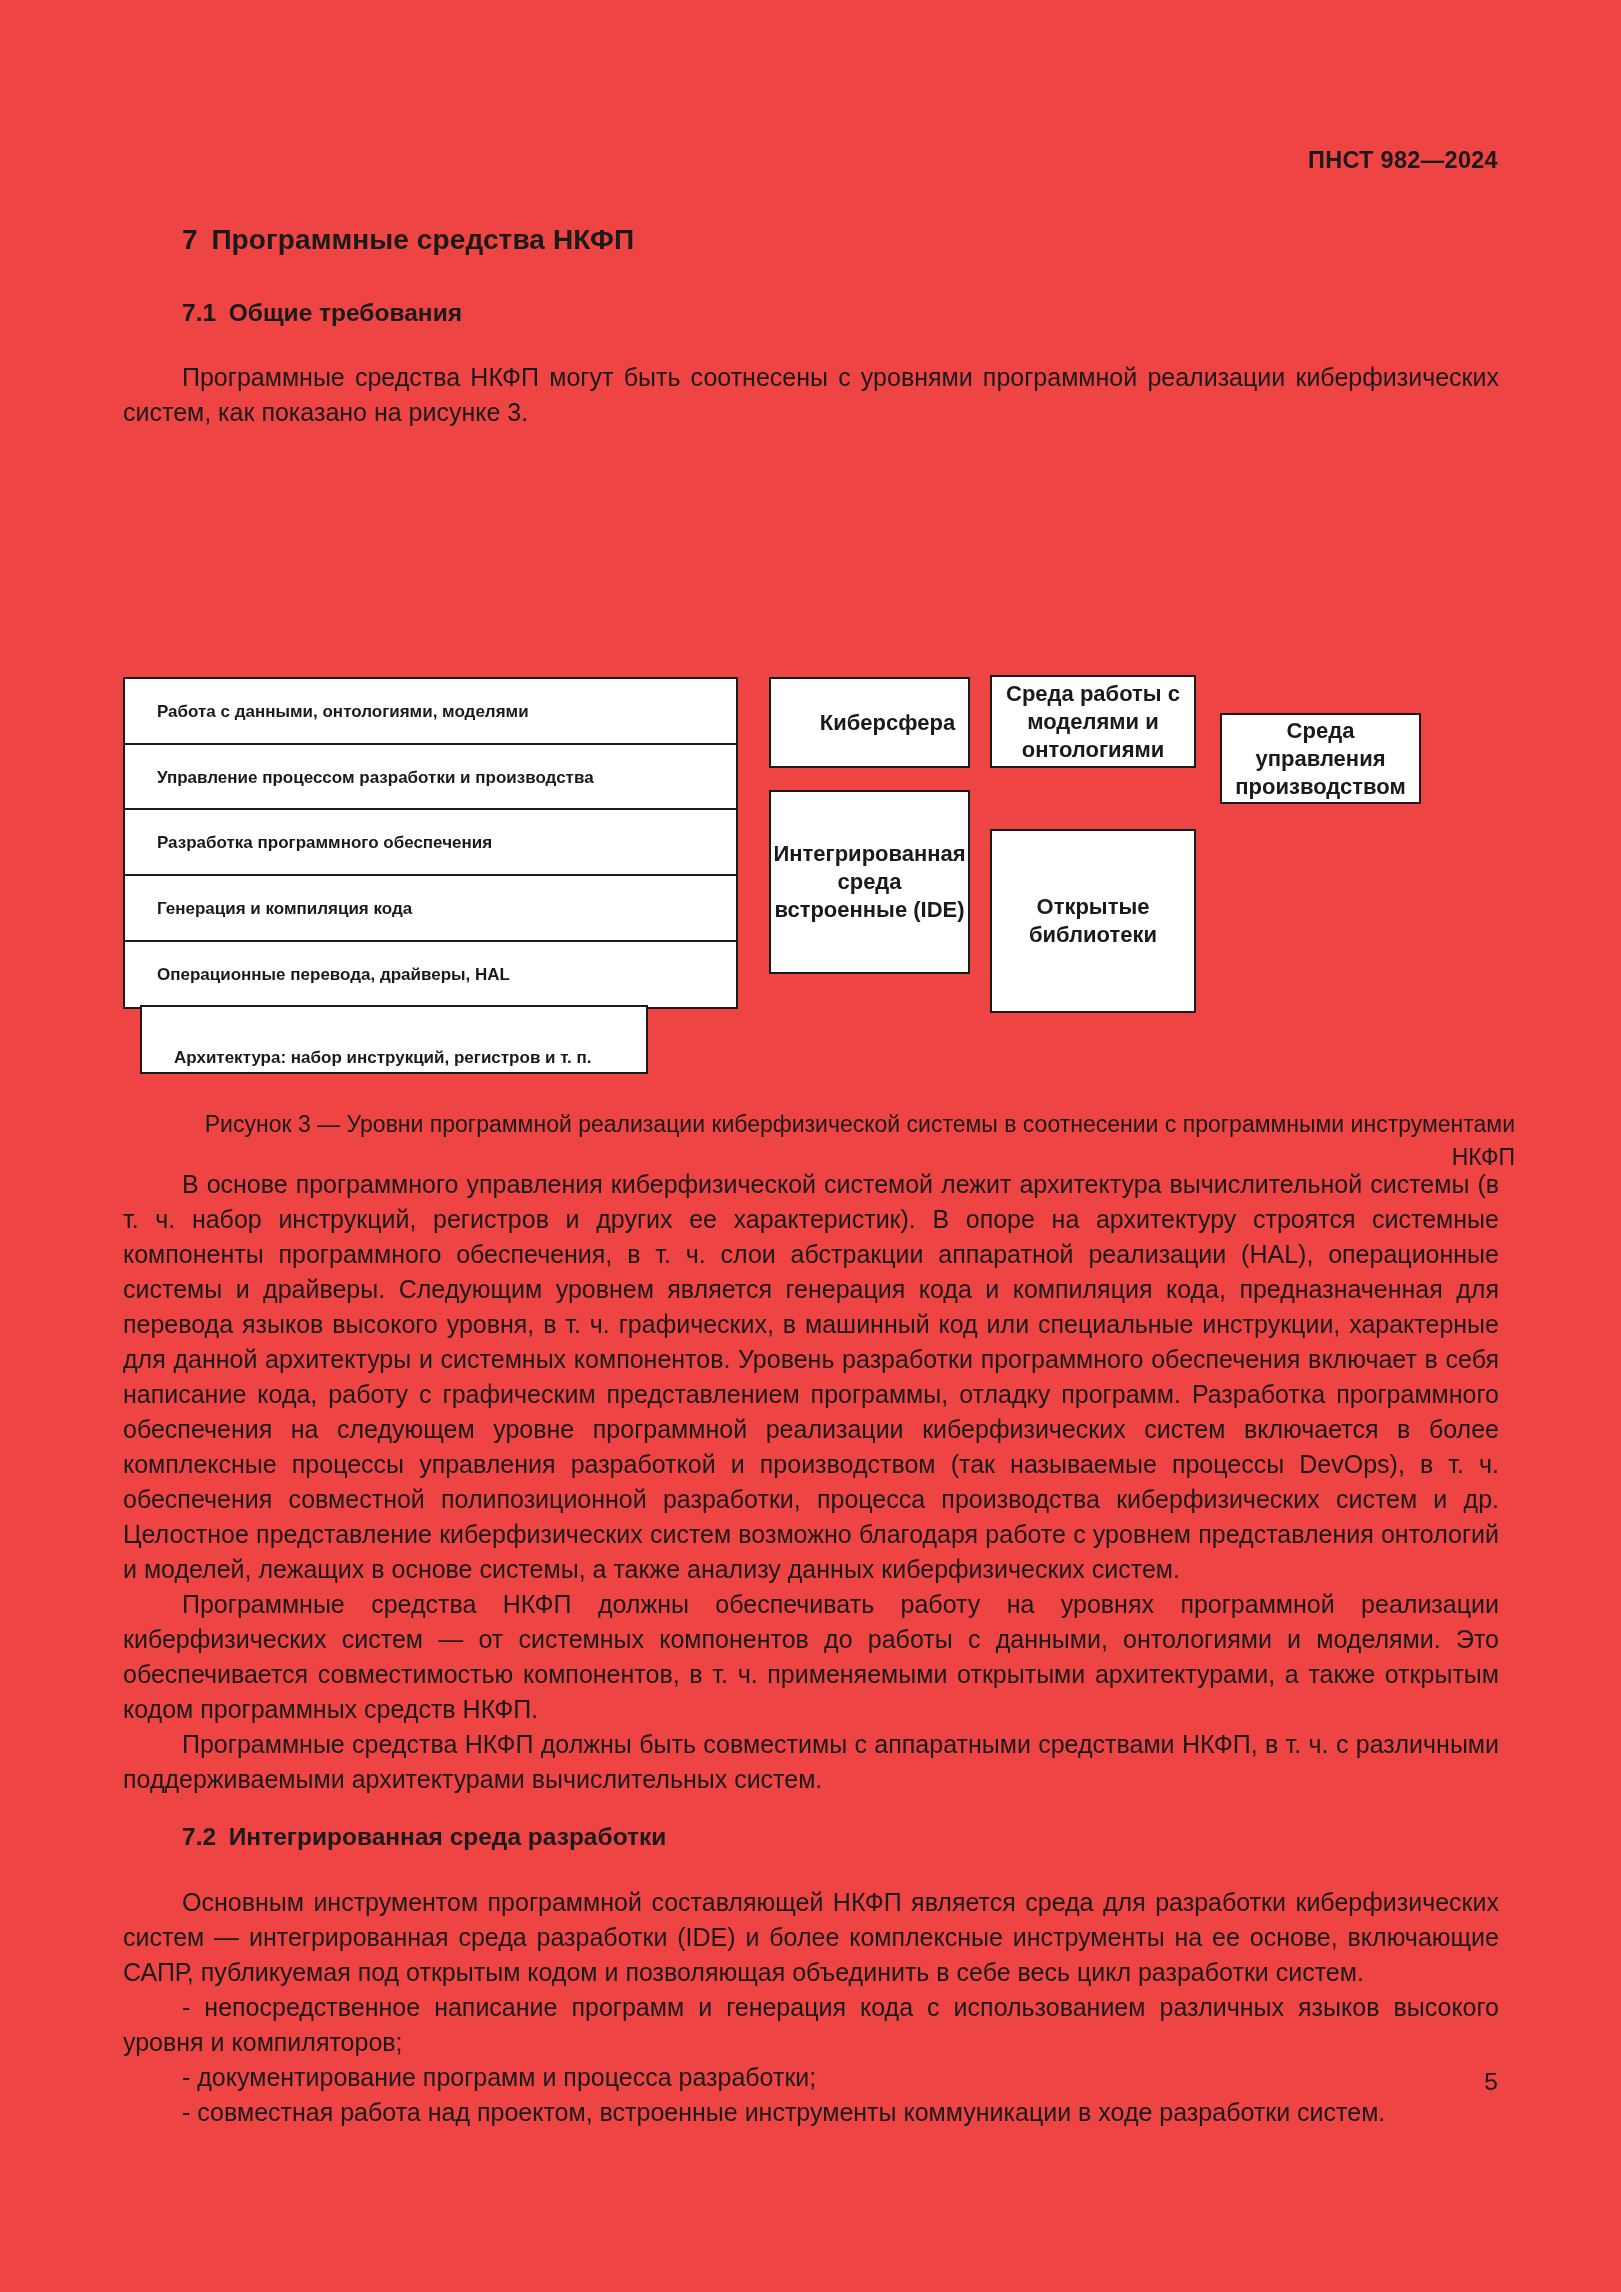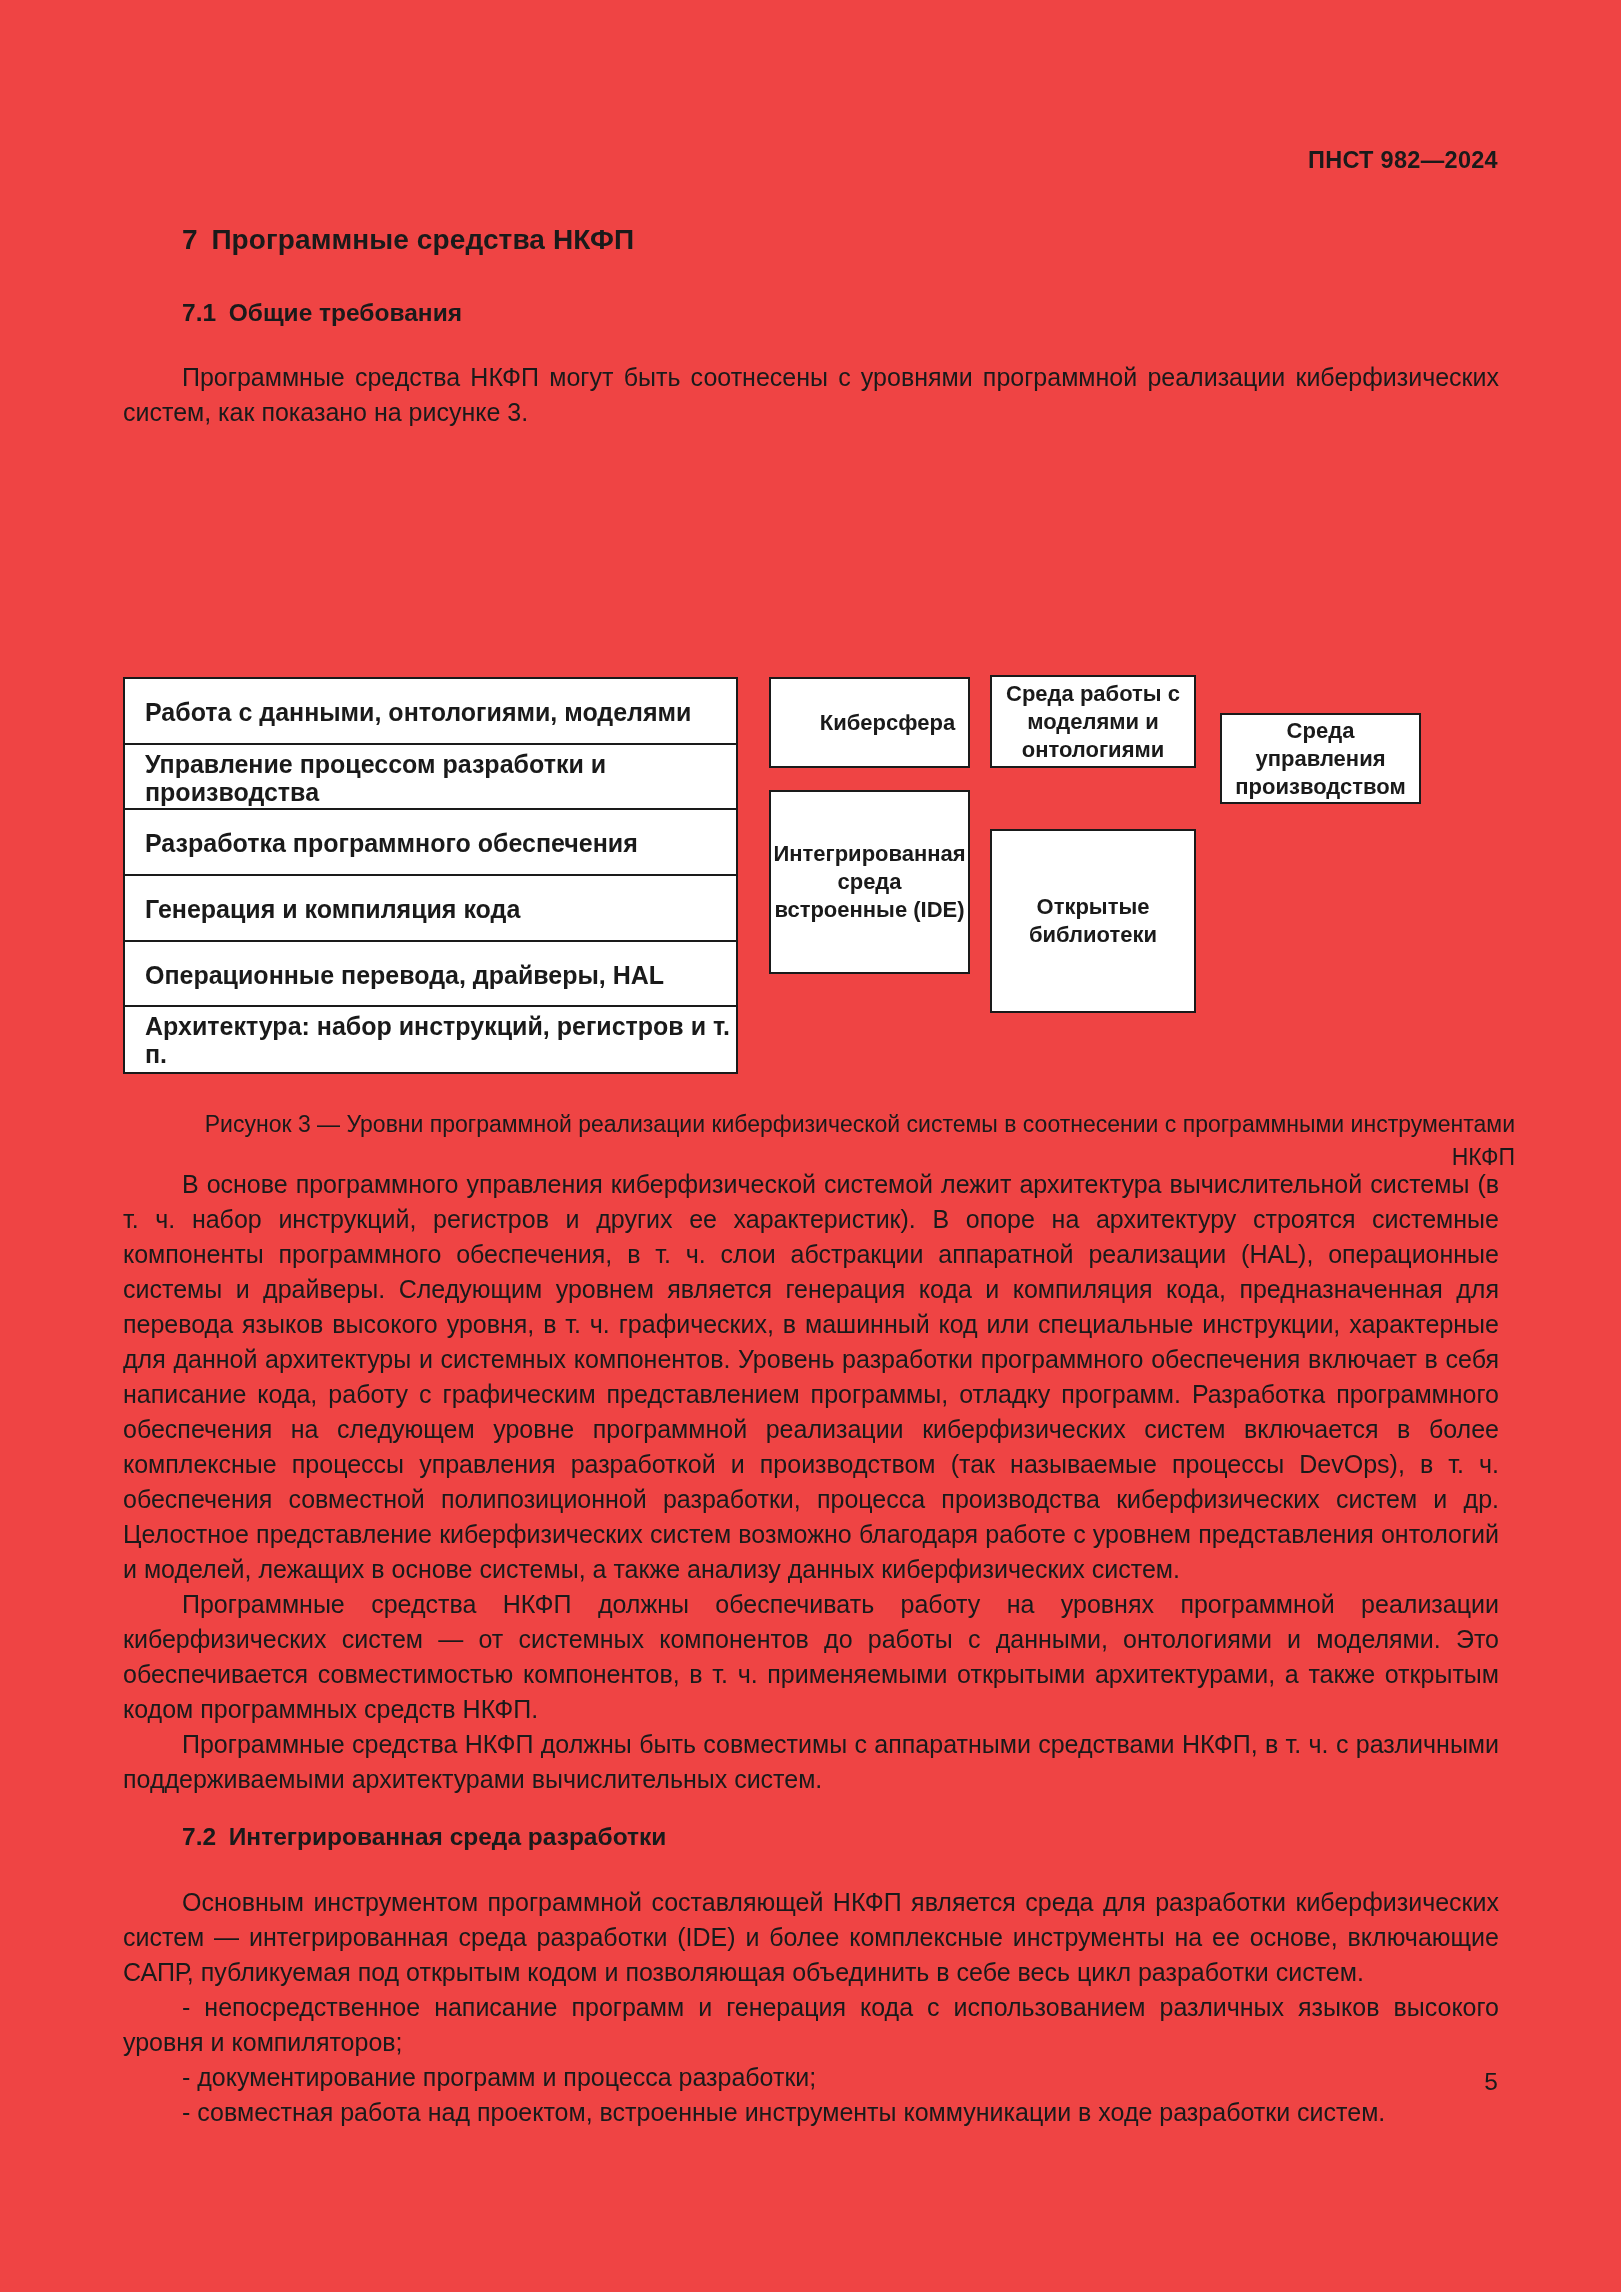--- a/index.html
+++ b/index.html
@@ -93,22 +93,22 @@
     justify-content: center;
     text-align: center;
   }
   .fig-box span {
     display: block;
     font-size: 22px;
     font-weight: bold;
     line-height: 28px;
   }
   .stack-box span {
-    padding-left: 20px;
-    font-size: 25px;
+    padding-left: 32px;
+    font-size: 17px;
   }
   .fig-box.center span { padding: 0 5.9px; }
 
   .caption {
     position: absolute;
     left: 16px;
     top: 885px;
     width: 1376px;
     text-align: right;
     font-size: 23px;
@@ -156,21 +156,21 @@
       </div>
       <div class="fig-box stack-box" style="left:0px; top:131px; width:615px; height:69px;">
         <span>Разработка программного обеспечения</span>
       </div>
       <div class="fig-box stack-box" style="left:0px; top:197px; width:615px; height:69px;">
         <span>Генерация и компиляция кода</span>
       </div>
       <div class="fig-box stack-box" style="left:0px; top:263px; width:615px; height:69px;">
         <span>Операционные перевода, драйверы, HAL</span>
       </div>
-      <div class="fig-box stack-box" style="left:0px; top:328px; width:615px; height:69px;">
+      <div class="fig-box stack-box" style="left:17px; top:328px; width:508px; height:69px;align-items:flex-end;">
         <span>Архитектура: набор инструкций, регистров и т. п.</span>
       </div>
 
       <div class="fig-box center" style="left:646px; top:0px; width:201px; height:91px;padding-left:36px;">
         <span>Киберсфера</span>
       </div>
 
       <div class="fig-box center" style="left:867px; top:-2px; width:206px; height:93px;">
         <span>Среда работы с моделями и онтологиями</span>
       </div>

